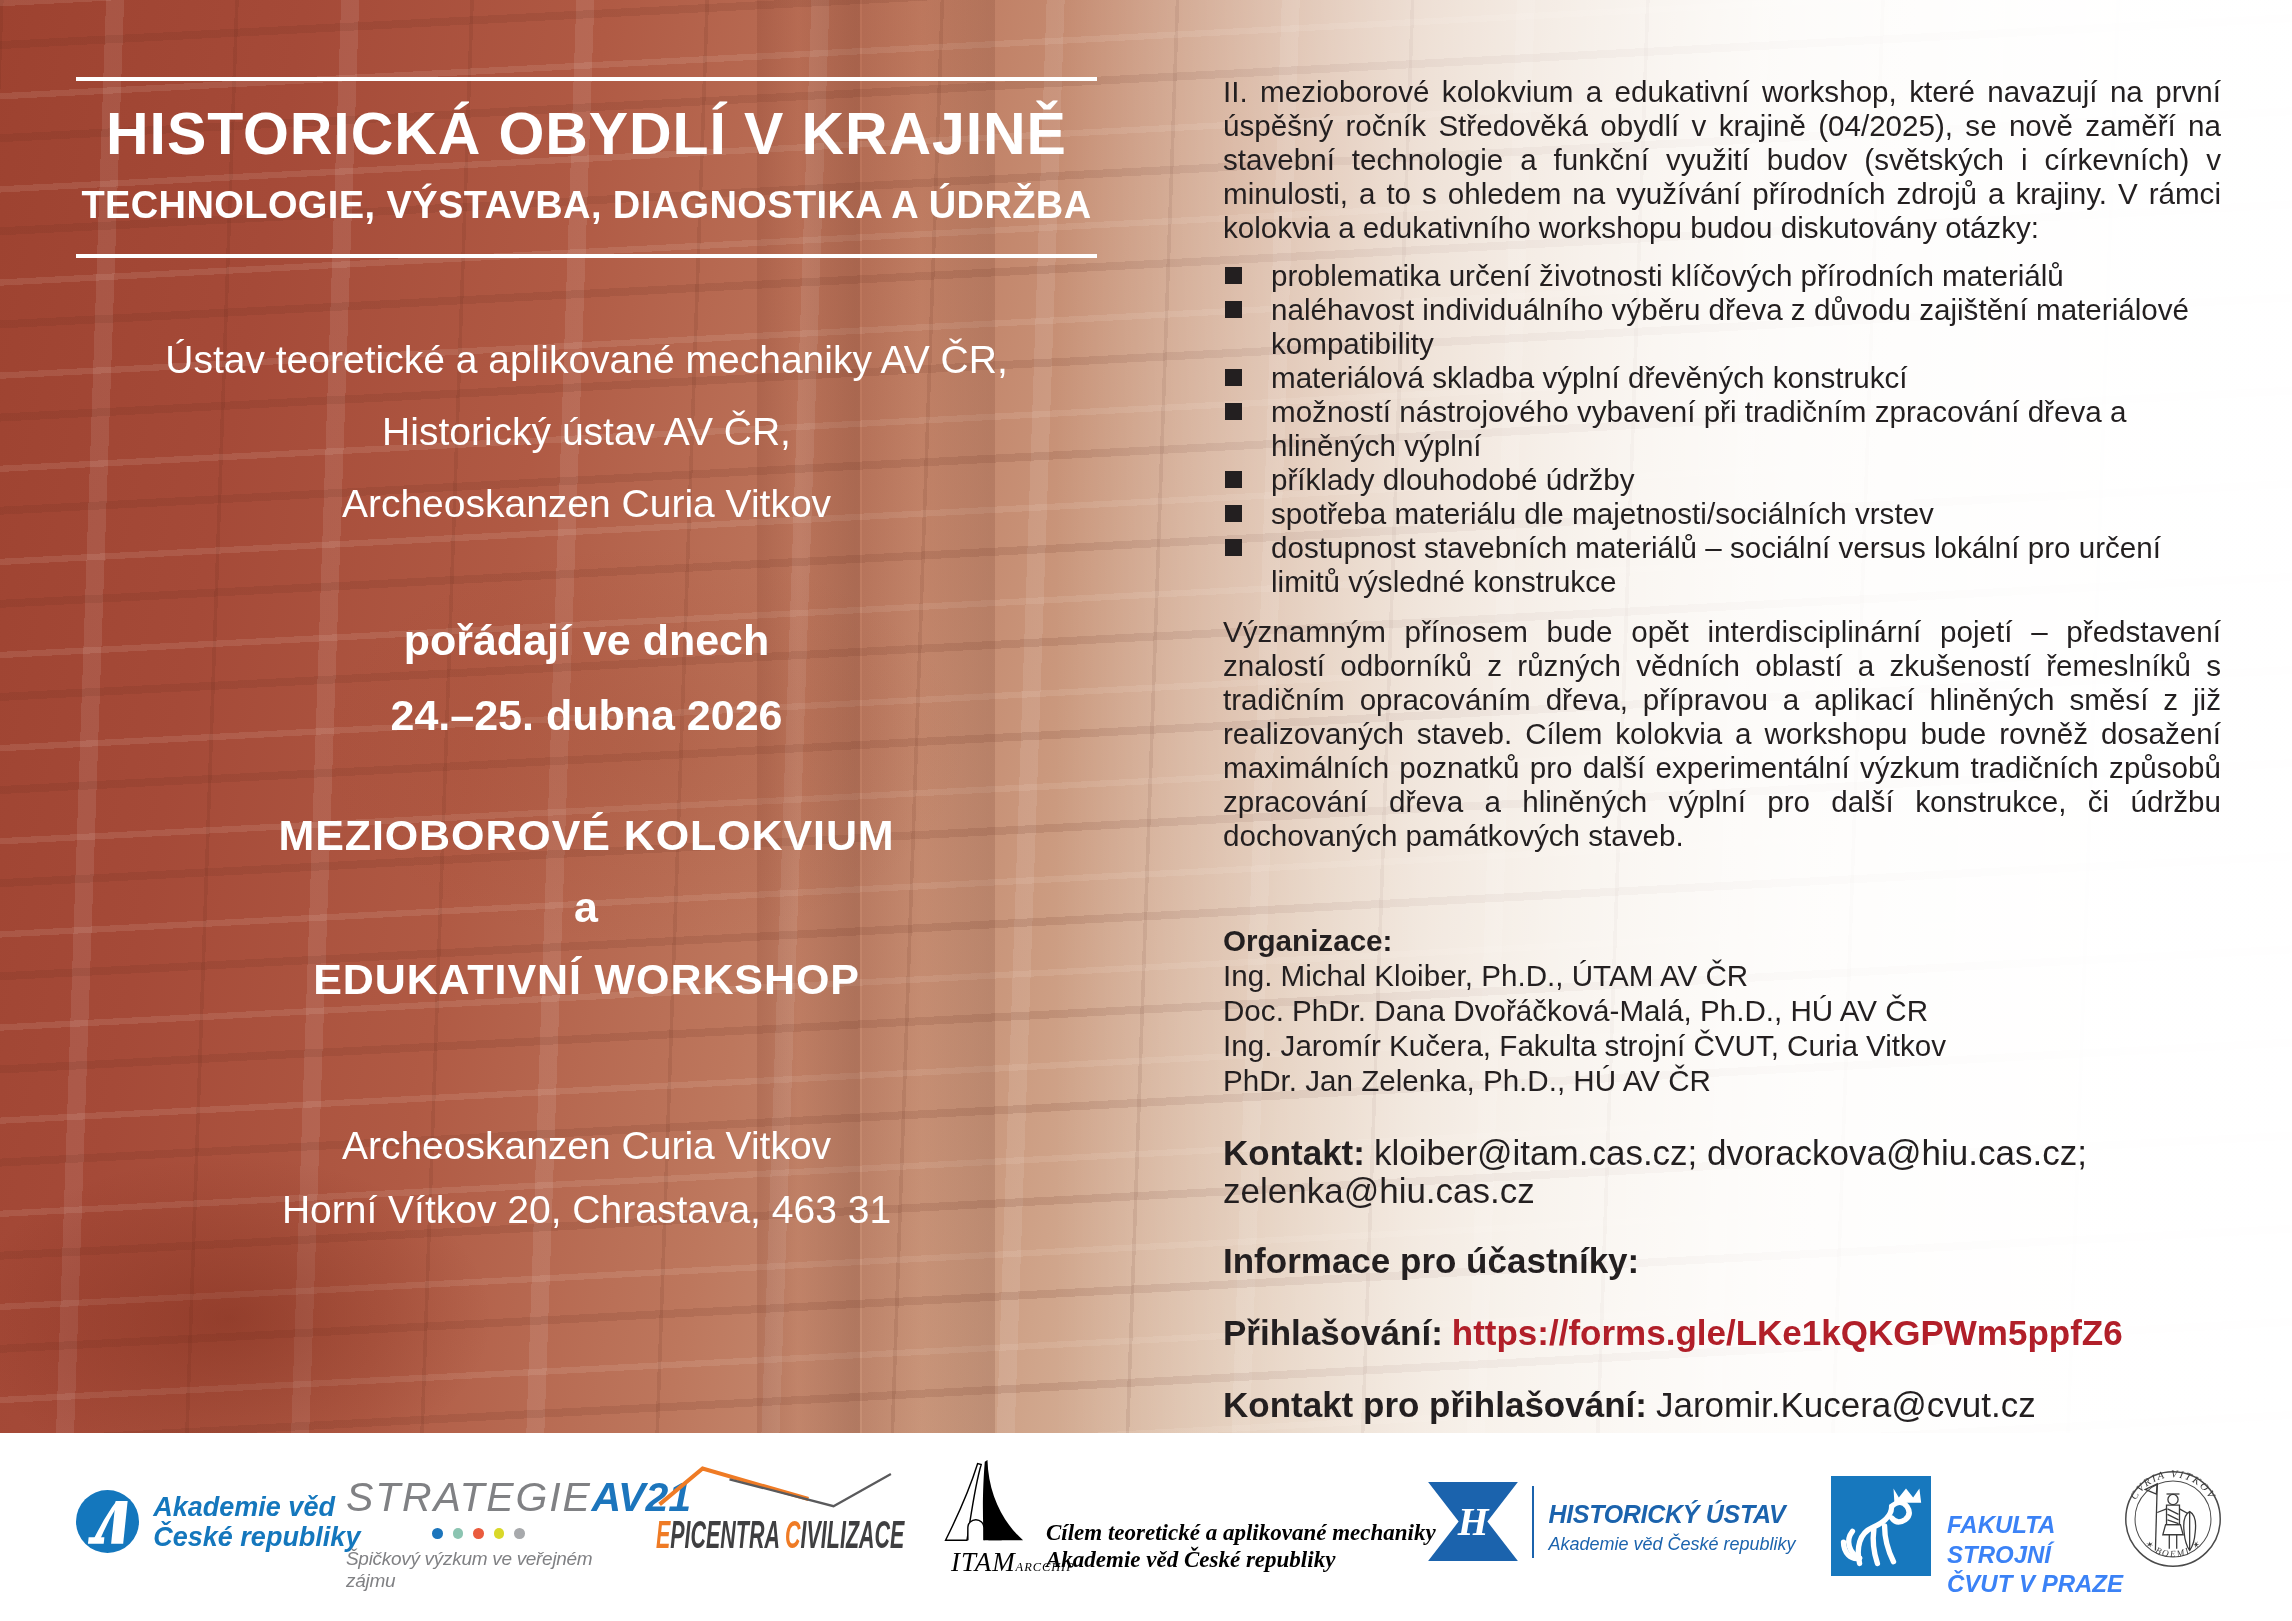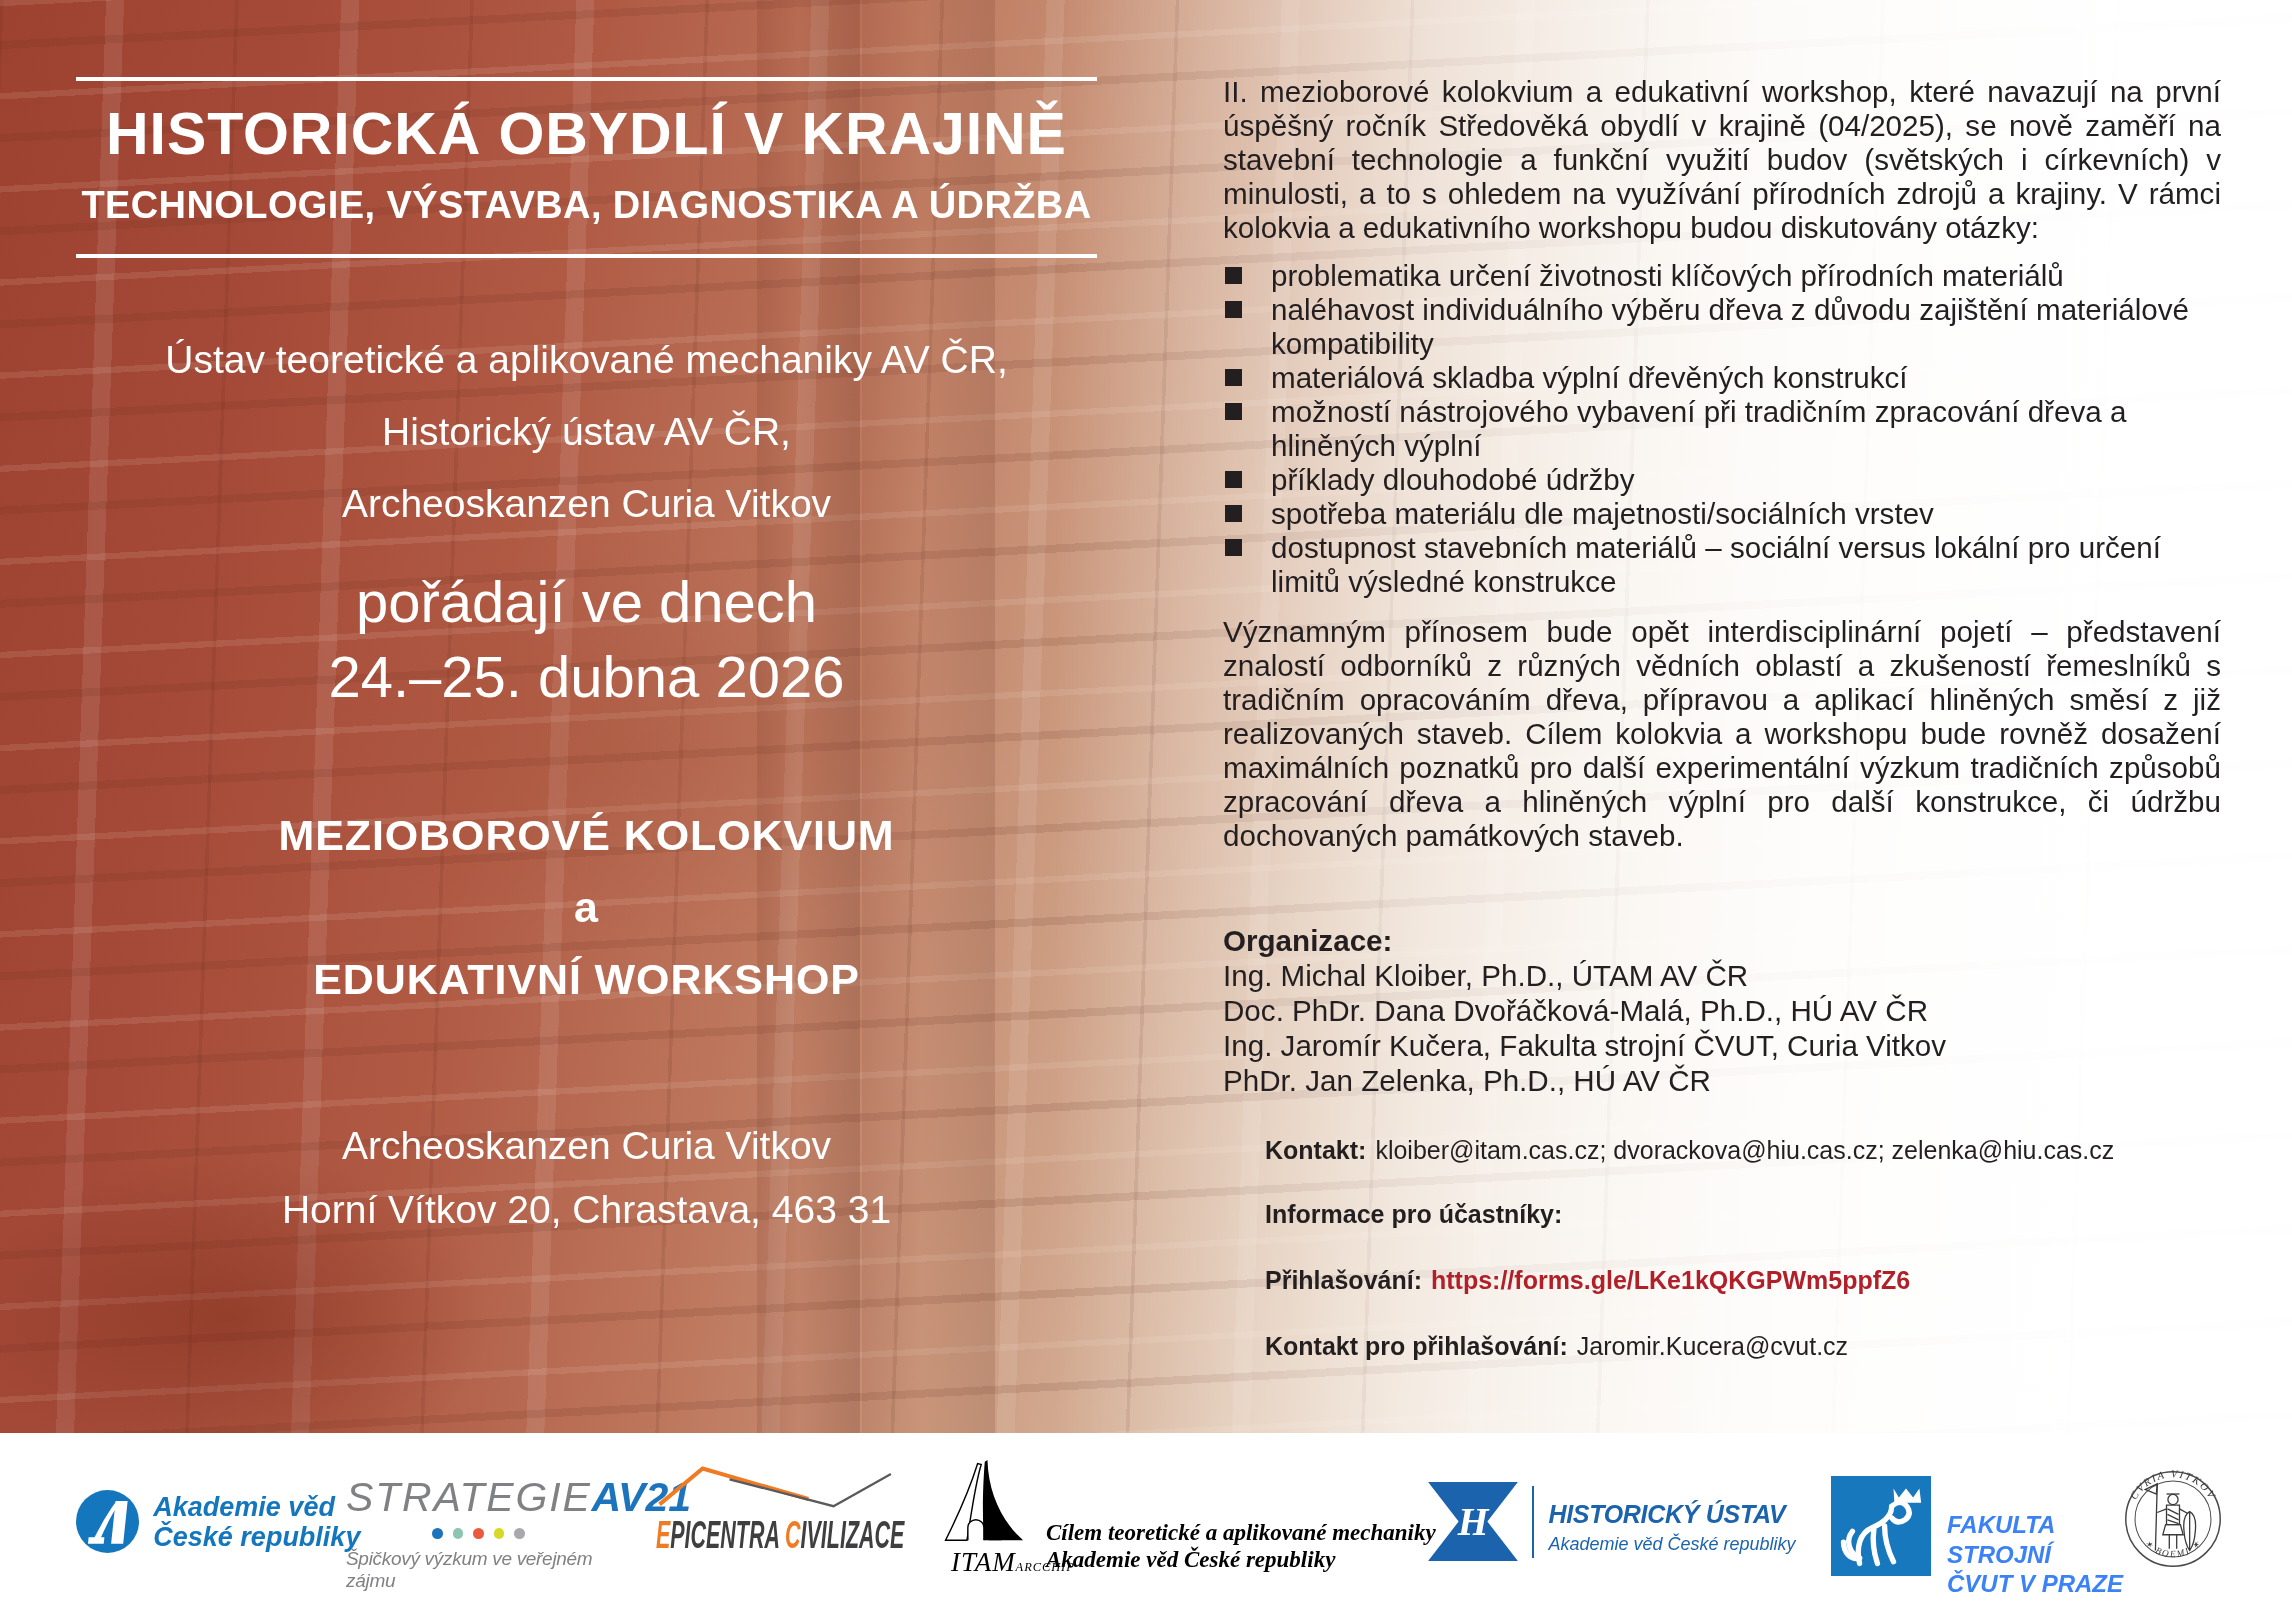--- a/index.html
+++ b/index.html
@@ -23,36 +23,36 @@
     background:linear-gradient(to right, rgba(255,255,255,0) 46%, rgba(255,255,255,.55) 62%, rgba(255,255,255,.88) 78%, rgba(255,255,255,.98) 93%); }
 
   
   .lrule { position:absolute; left:76px; width:1021px; height:3.6px; background:#ffffff; }
   .rule-top { top:77px; }
   .rule-bottom { top:254px; }
   .lblock { position:absolute; left:40px; width:1093px; text-align:center; color:#ffffff; }
   .title    { top:100px; font-size:59px; font-weight:800; letter-spacing:0.9px; }
   .subtitle { top:184px; font-size:38px; font-weight:800; letter-spacing:0.4px; }
   .orgs     { top:324px; font-size:39px; line-height:72px; font-weight:400; }
-  .dates    { top:564px; font-size:58px; line-height:75px; font-weight:400; }
+  .dates    { top:603px; font-size:43px; line-height:75px; font-weight:700; }
   .events   { top:799px; font-size:43px; line-height:72px; font-weight:700; letter-spacing:0.9px; }
   .venue    { top:1114px; }
   .venue-label { font-size:42px; font-weight:700; line-height:68px; }
   .venue-line  { font-size:39px; font-weight:400; line-height:64px; }
 
   
   .rcol { position:absolute; left:1223px; top:75px; width:998px; color:#231f20; }
   .rcol p { margin:0; font-size:29.6px; line-height:34px; text-align:justify; }
   .bullets { list-style:none; margin:14.3px 0 0 0; padding:0; }
   .bullets li { position:relative; padding-left:48px; font-size:29.6px; line-height:34px; margin:0; }
   .bullets li::before { content:""; position:absolute; left:1.8px; top:8px; width:17px; height:17px; background:#231f20; }
   .body-par { margin-top:16px !important; }
   .organizace { margin-top:70px; font-size:29.6px; line-height:35px; }
   .organizace .olabel { font-weight:700; }
-  .kline { font-size:25px; line-height:32px;margin-left:42px; }
+  .kline { font-size:35px; line-height:38px; }
   .k1 { margin-top:36px; } .k2 { margin-top:32px; } .k3 { margin-top:34px; } .k4 { margin-top:34px; }
   .blabel { font-weight:700; }
   .kval { margin-left:9px; }
   .red-link { color:#b11f29; font-weight:700; text-decoration:none; margin-left:9px; }
 
   
   .logostrip { position:absolute; left:0; top:1433px; width:2293px; height:232px; background:#ffffff;font-style:italic; }
   .logo { position:absolute; }
 
   .avcr { left:76px; top:57px; display:flex; align-items:center; }

